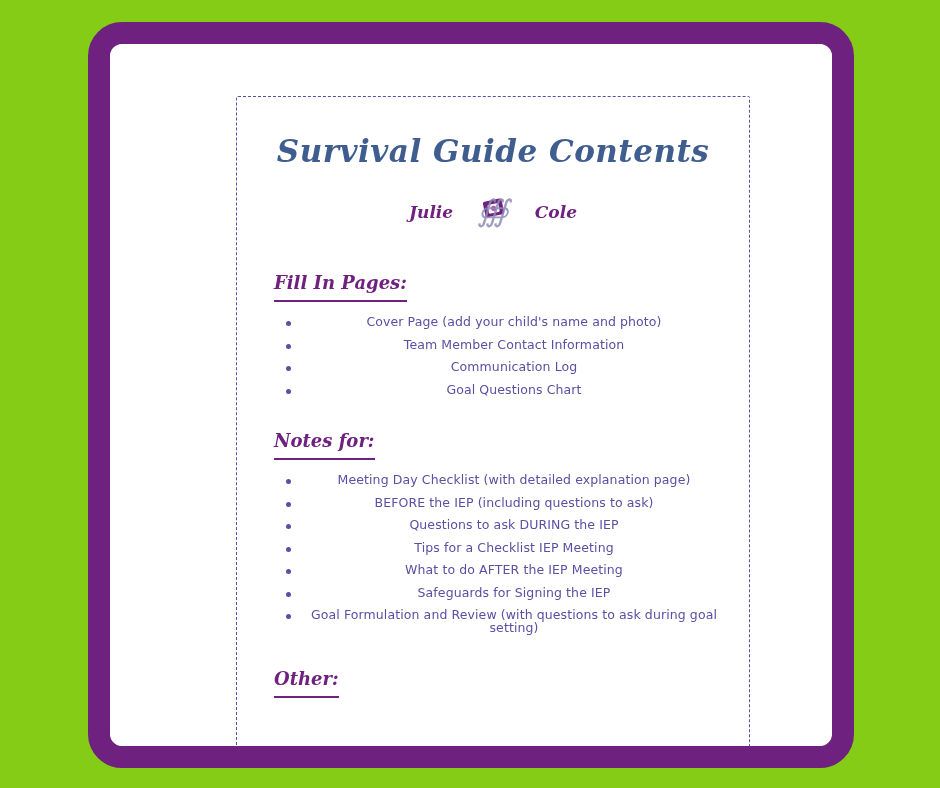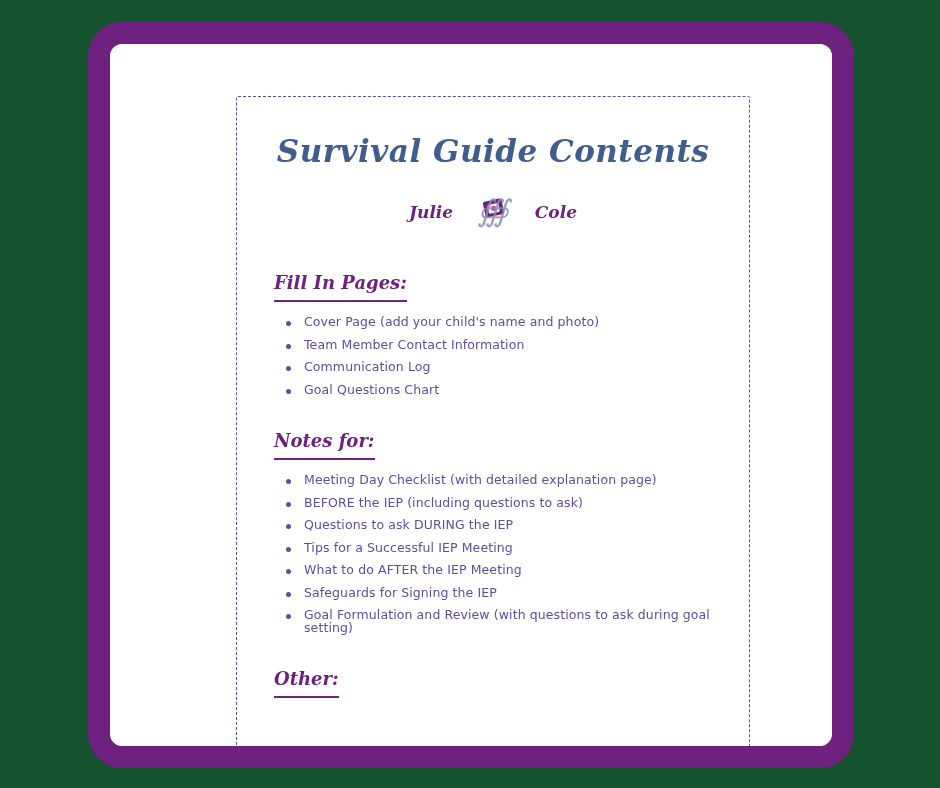--- a/index.html
+++ b/index.html
@@ -11,21 +11,21 @@
     width: 940px;
     height: 788px;
     font-family: "DejaVu Sans", sans-serif;
     overflow: hidden;
   }
 
   .page-wrap {
     position: relative;
     width: 940px;
     height: 788px;
-    background: #14532d;
+    background: #84cc16;
   }
 
   
   .purple-frame {
     position: absolute;
     left: 88px;
     top: 22px;
     width: 766px;
     height: 746px;
     box-sizing: border-box;
@@ -143,20 +143,21 @@
   }
   ul.items li {
     position: relative;
     color: #5a4fa3;
     font-family: "DejaVu Sans", sans-serif;
     font-size: 12.5px;
     line-height: 1.0;
     padding: 0 0 0 18px;
     margin-bottom: 10px;
     letter-spacing: 0.1px;
+    text-align: center;
   }
   ul.items li::before {
     content: "";
     position: absolute;
     left: 0;
     top: 5px;
     width: 5px;
     height: 5px;
     border-radius: 50%;
     background: #5a4fa3;
@@ -197,21 +198,21 @@
             <li>Goal Questions Chart</li>
           </ul>
         </div>
 
         <div class="section">
           <div class="section-heading">Notes for:</div>
           <ul class="items">
             <li>Meeting Day Checklist (with detailed explanation page)</li>
             <li>BEFORE the IEP (including questions to ask)</li>
             <li>Questions to ask DURING the IEP</li>
-            <li>Tips for a Successful IEP Meeting</li>
+            <li>Tips for a Checklist IEP Meeting</li>
             <li>What to do AFTER the IEP Meeting</li>
             <li>Safeguards for Signing the IEP</li>
             <li>Goal Formulation and Review (with questions to ask during goal setting)</li>
           </ul>
         </div>
 
         <div class="section">
           <div class="section-heading">Other:</div>
         </div>
 

